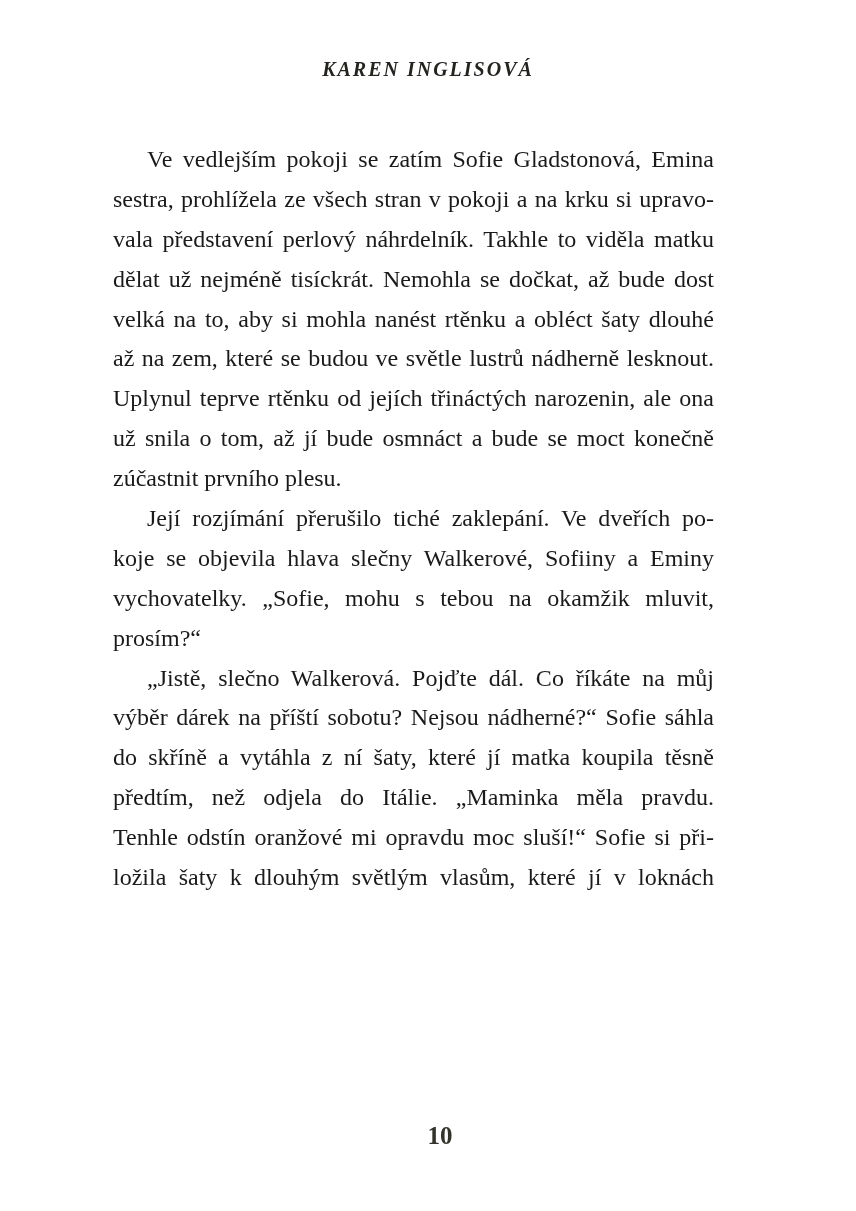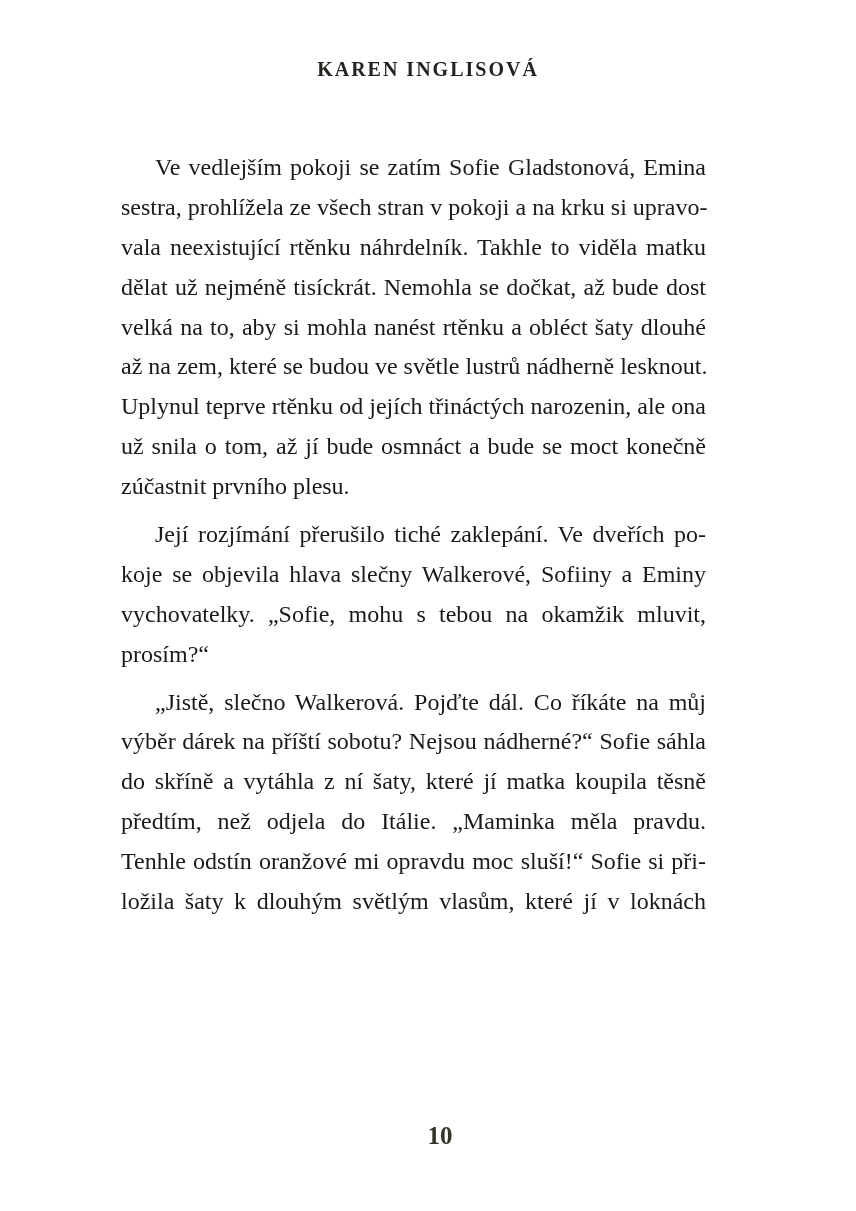--- a/index.html
+++ b/index.html
@@ -19,31 +19,32 @@
   .running-header {
     position: absolute;
     top: 58px;
     left: 0;
     width: 100%;
     text-align: center;
     font-size: 20px;
     font-weight: 600;
     letter-spacing: 2px;
     color: #23231f;
+    font-style: italic;
   }
   .text-block {
     position: absolute;
     top: 140px;
     left: 113px;
     width: 601px;
     font-size: 24px;
     color: #1a1a1a;
   }
   .paragraph {
-    margin: 8px;
+    margin: 0;
     padding: 0;
   }
   .line {
     line-height: 39.9px;
     height: 39.9px;
     white-space: nowrap;
     text-align: justify;
     text-align-last: justify;
   }
   .line.first {
@@ -67,21 +68,21 @@
 </head>
 <body>
 
 <div class="page">
   <div class="running-header">KAREN INGLISOVÁ</div>
 
   <div class="text-block" id="body-text">
       <div class="paragraph">
         <div class="line first">Ve vedlejším pokoji se zatím Sofie Gladstonová, Emina</div>
         <div class="line">sestra, prohlížela ze všech stran v pokoji a na krku si upravo-</div>
-        <div class="line">vala neexistující rtěnku náhrdelník. Takhle to viděla matku</div>
+        <div class="line">vala představení perlový náhrdelník. Takhle to viděla matku</div>
         <div class="line">dělat už nejméně tisíckrát. Nemohla se dočkat, až bude dost</div>
         <div class="line">velká na to, aby si mohla nanést rtěnku a obléct šaty dlouhé</div>
         <div class="line">až na zem, které se budou ve světle lustrů nádherně lesknout.</div>
         <div class="line">Uplynul teprve rtěnku od jejích třináctých narozenin, ale ona</div>
         <div class="line">už snila o tom, až jí bude osmnáct a bude se moct konečně</div>
         <div class="line last">zúčastnit prvního plesu.</div>
       </div>
       <div class="paragraph">
         <div class="line first">Její rozjímání přerušilo tiché zaklepání. Ve dveřích po-</div>
         <div class="line">koje se objevila hlava slečny Walkerové, Sofiiny a Eminy</div>

